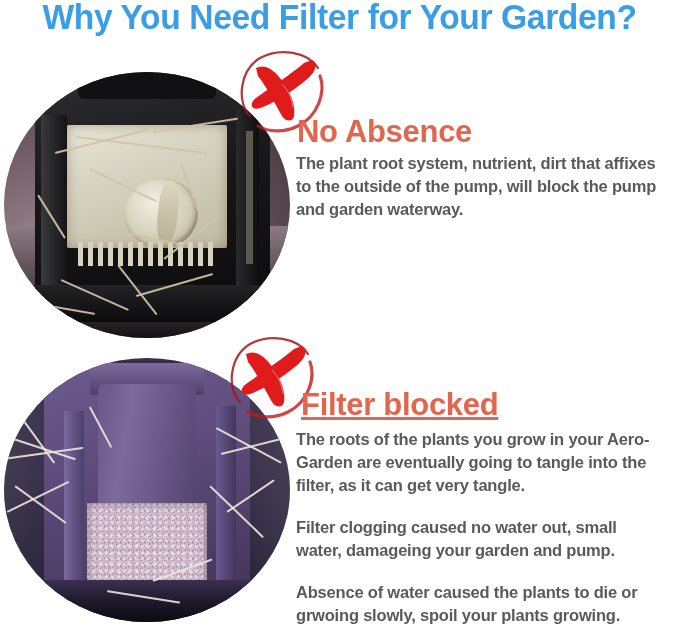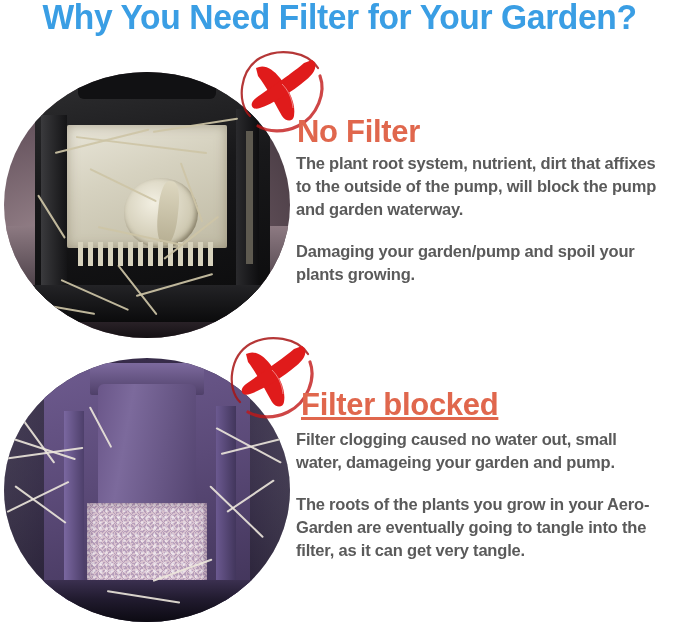--- a/index.html
+++ b/index.html
@@ -265,25 +265,24 @@
     <path d="M16 70 C 2 56, 6 24, 26 12 C 46 1, 74 6, 84 22" fill="none" stroke="#a81414" stroke-width="2.2" stroke-linecap="round" opacity="0.85"></path>
     <path d="M86 30 C 92 46, 84 70, 64 80 C 50 87, 34 86, 24 80" fill="none" stroke="#c21818" stroke-width="3.2" stroke-linecap="round" opacity="0.8"></path>
     <path d="M22 22 C 30 18, 38 22, 46 32 C 56 45, 62 58, 60 70 C 59 76, 52 76, 48 70
              C 40 56, 32 40, 24 30 Z" fill="#e01b1b"></path>
     <path d="M78 14 C 84 18, 82 26, 72 34 C 58 46, 38 58, 26 62 C 18 65, 14 58, 22 52
              C 36 42, 60 26, 70 17 Z" fill="#e01b1b"></path>
     <path d="M48 38 C 54 44, 58 52, 59 62" fill="none" stroke="#ffffff" stroke-width="1" opacity="0.45"></path>
   </svg>
 </div>
 
-<div class="section-heading" id="heading-no-filter">No Filter</div>
+<div class="section-heading" id="heading-no-filter">No Absence</div>
 
 <div class="copy-block" id="copy-no-filter">
   <p>The plant root system, nutrient, dirt that affixes to the outside of the pump, will block the pump and garden waterway.</p>
-  <p>Damaging your garden/pump and spoil your plants growing.</p>
 </div>
 
 <div class="photo-circle" id="photo-filter-blocked">
   <div class="photo-inner">
     <div class="p2-bg"></div>
     <div class="p2-glass-l"></div>
     <div class="p2-glass-r"></div>
     <div class="p2-body"></div>
     <div class="p2-hood"></div>
     <div class="p2-cyl"></div>
@@ -315,15 +314,16 @@
              C 40 56, 32 40, 24 30 Z" fill="#e01b1b"></path>
     <path d="M78 14 C 84 18, 82 26, 72 34 C 58 46, 38 58, 26 62 C 18 65, 14 58, 22 52
              C 36 42, 60 26, 70 17 Z" fill="#e01b1b"></path>
     <path d="M48 38 C 54 44, 58 52, 59 62" fill="none" stroke="#ffffff" stroke-width="1" opacity="0.45"></path>
   </svg>
 </div>
 
 <div class="section-heading" id="heading-filter-blocked">Filter blocked</div>
 
 <div class="copy-block" id="copy-filter-blocked">
+  <p>The roots of the plants you grow in your Aero-Garden are eventually going to tangle into the filter, as it can get very tangle.</p>
   <p>Filter clogging caused no water out, small water, damageing your garden and pump.</p>
-  <p>The roots of the plants you grow in your Aero-Garden are eventually going to tangle into the filter, as it can get very tangle.</p>
+  <p>Absence of water caused the plants to die or grwoing slowly, spoil your plants growing.</p>
 </div>
 
 </body></html>

